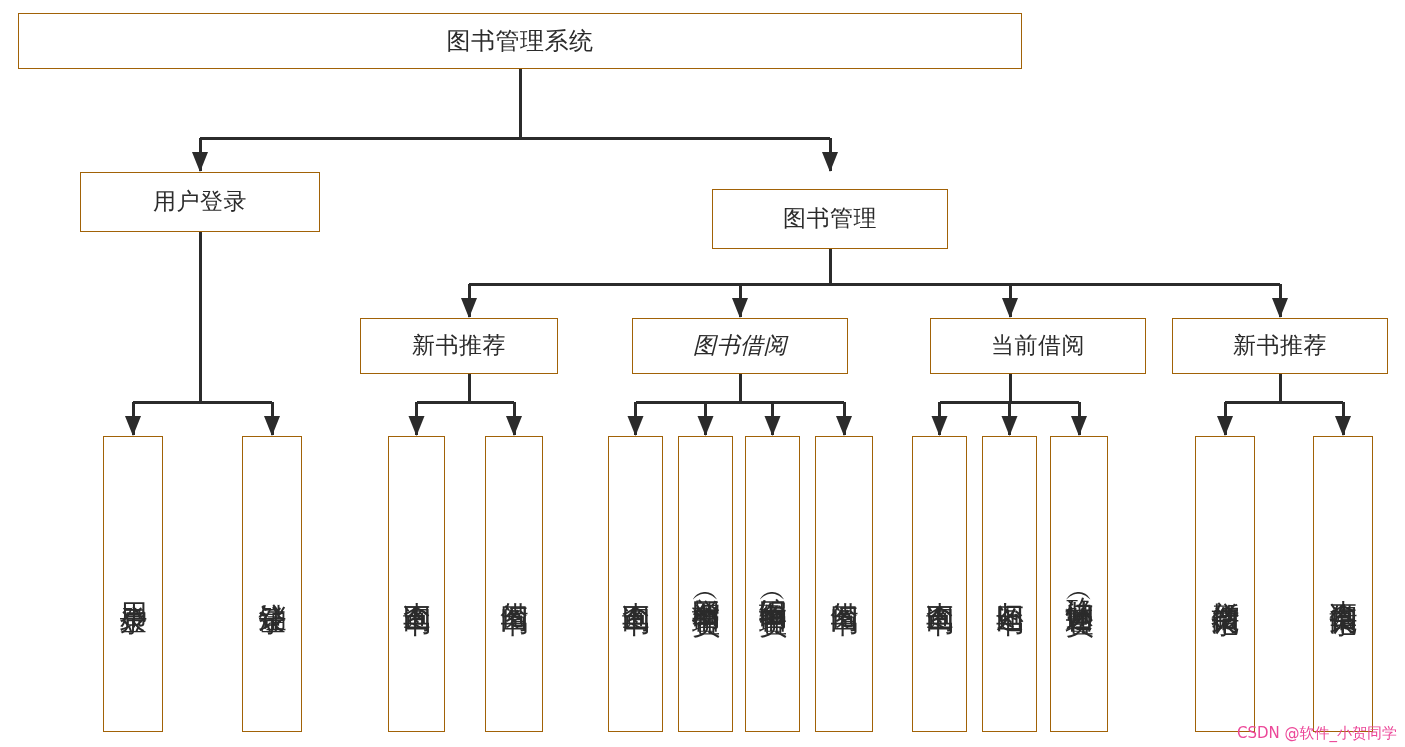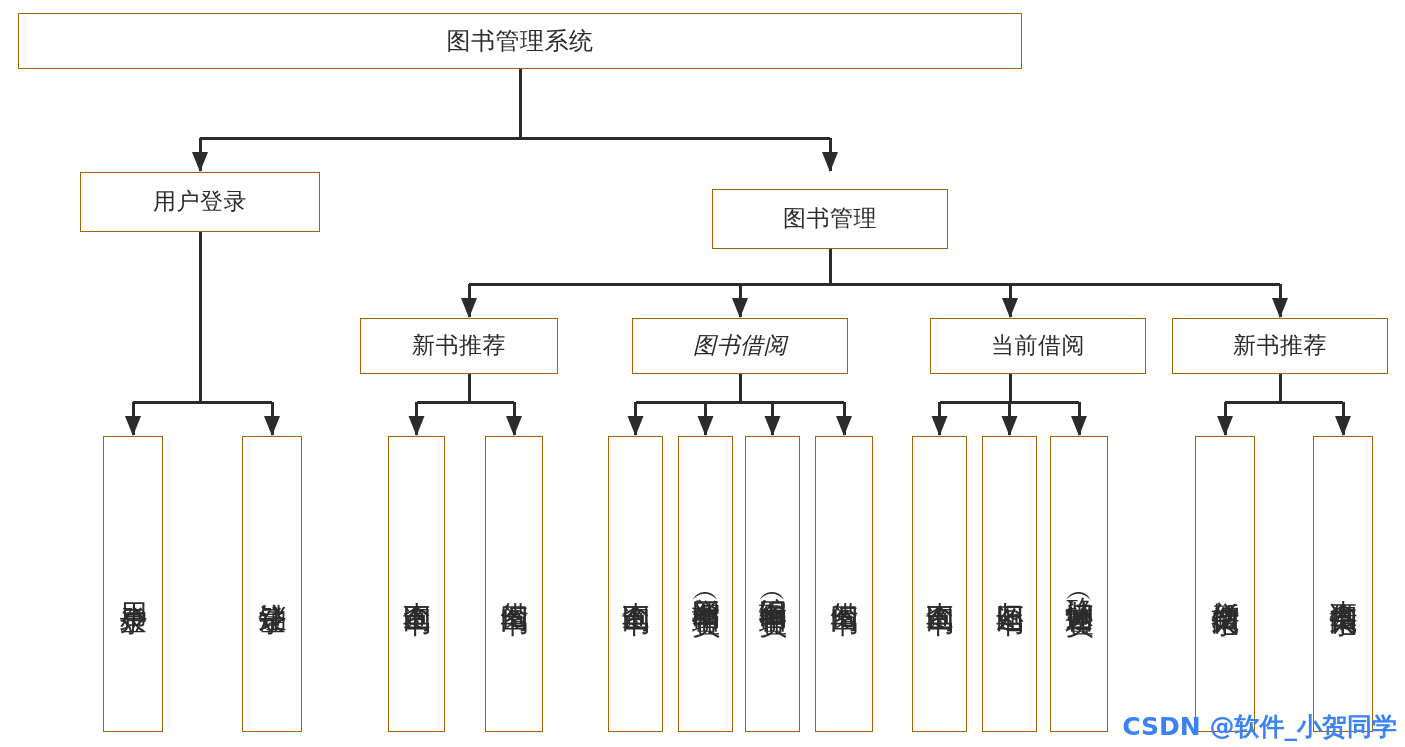--- a/index.html
+++ b/index.html
@@ -57,26 +57,25 @@
     text-orientation: upright;
     font-size: 28px;
     line-height: 1.0;
     letter-spacing: 2px;
     white-space: nowrap;
   }
   #watermark {
     position: absolute;
     right: 8px;
     bottom: 4px;
-    font-size: 25px;
-    color: #3b82f6;
+    font-size: 15px;
+    color: #ec4899;
     z-index: 5;
     white-space: nowrap;
     font-family: "DejaVu Sans", "Liberation Sans", sans-serif;
-    font-weight: bold;
   }
 </style>
 </head>
 <body>
 
 <div id="canvas">
   <svg id="edges" viewBox="0 0 1405 747">
       <line x1="520" y1="69" x2="520" y2="138" stroke="#2b2b2b" stroke-width="3" shape-rendering="crispEdges"></line>
       <line x1="200" y1="138" x2="830" y2="138" stroke="#2b2b2b" stroke-width="3" shape-rendering="crispEdges"></line>
       <line x1="200" y1="138" x2="200" y2="171" stroke="#2b2b2b" stroke-width="3" shape-rendering="crispEdges"></line>

